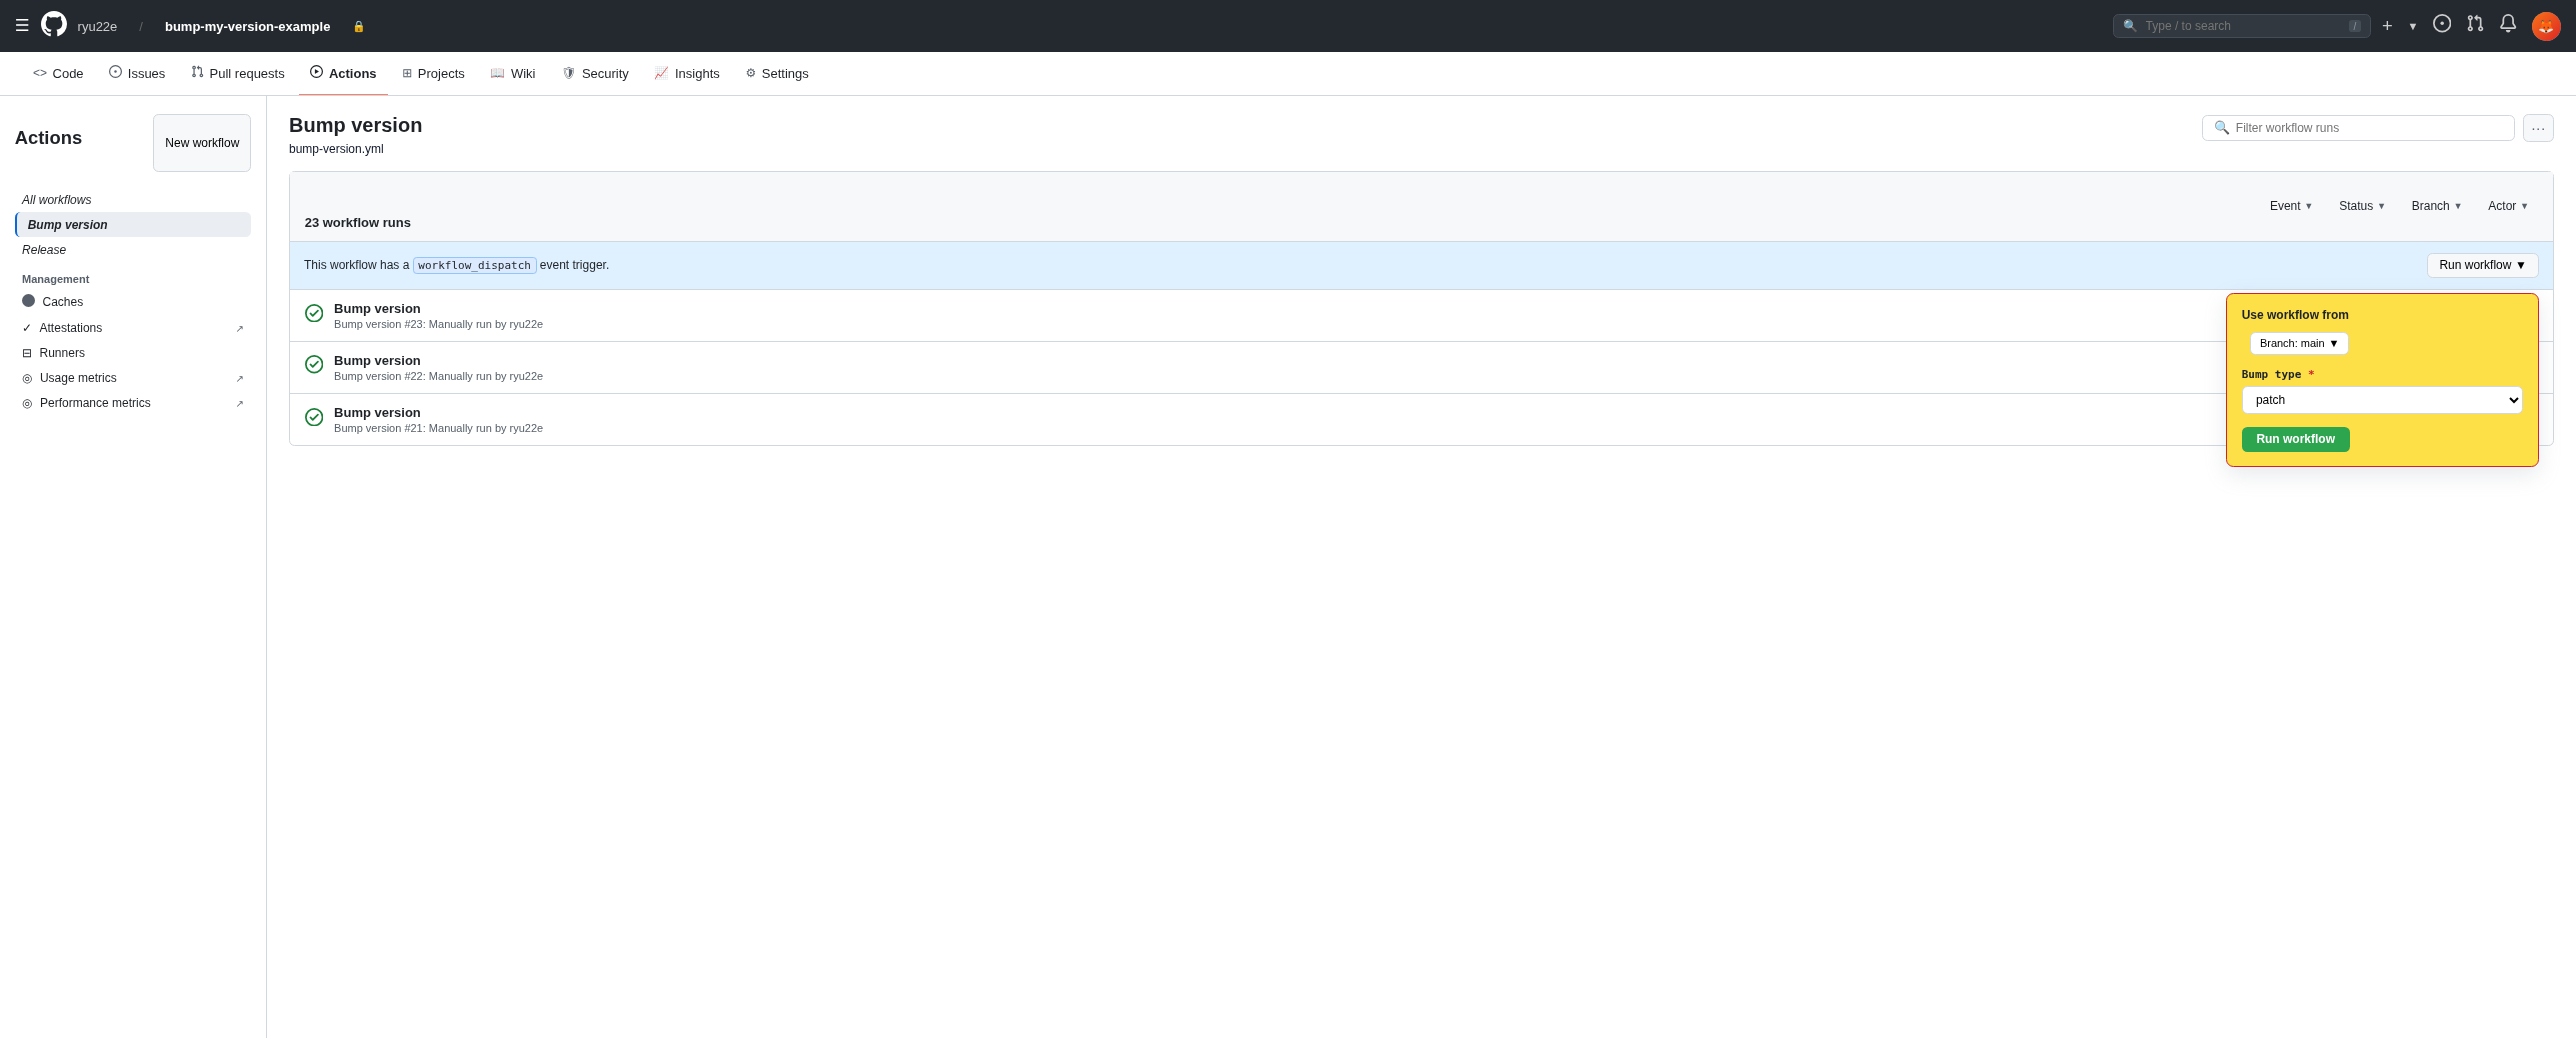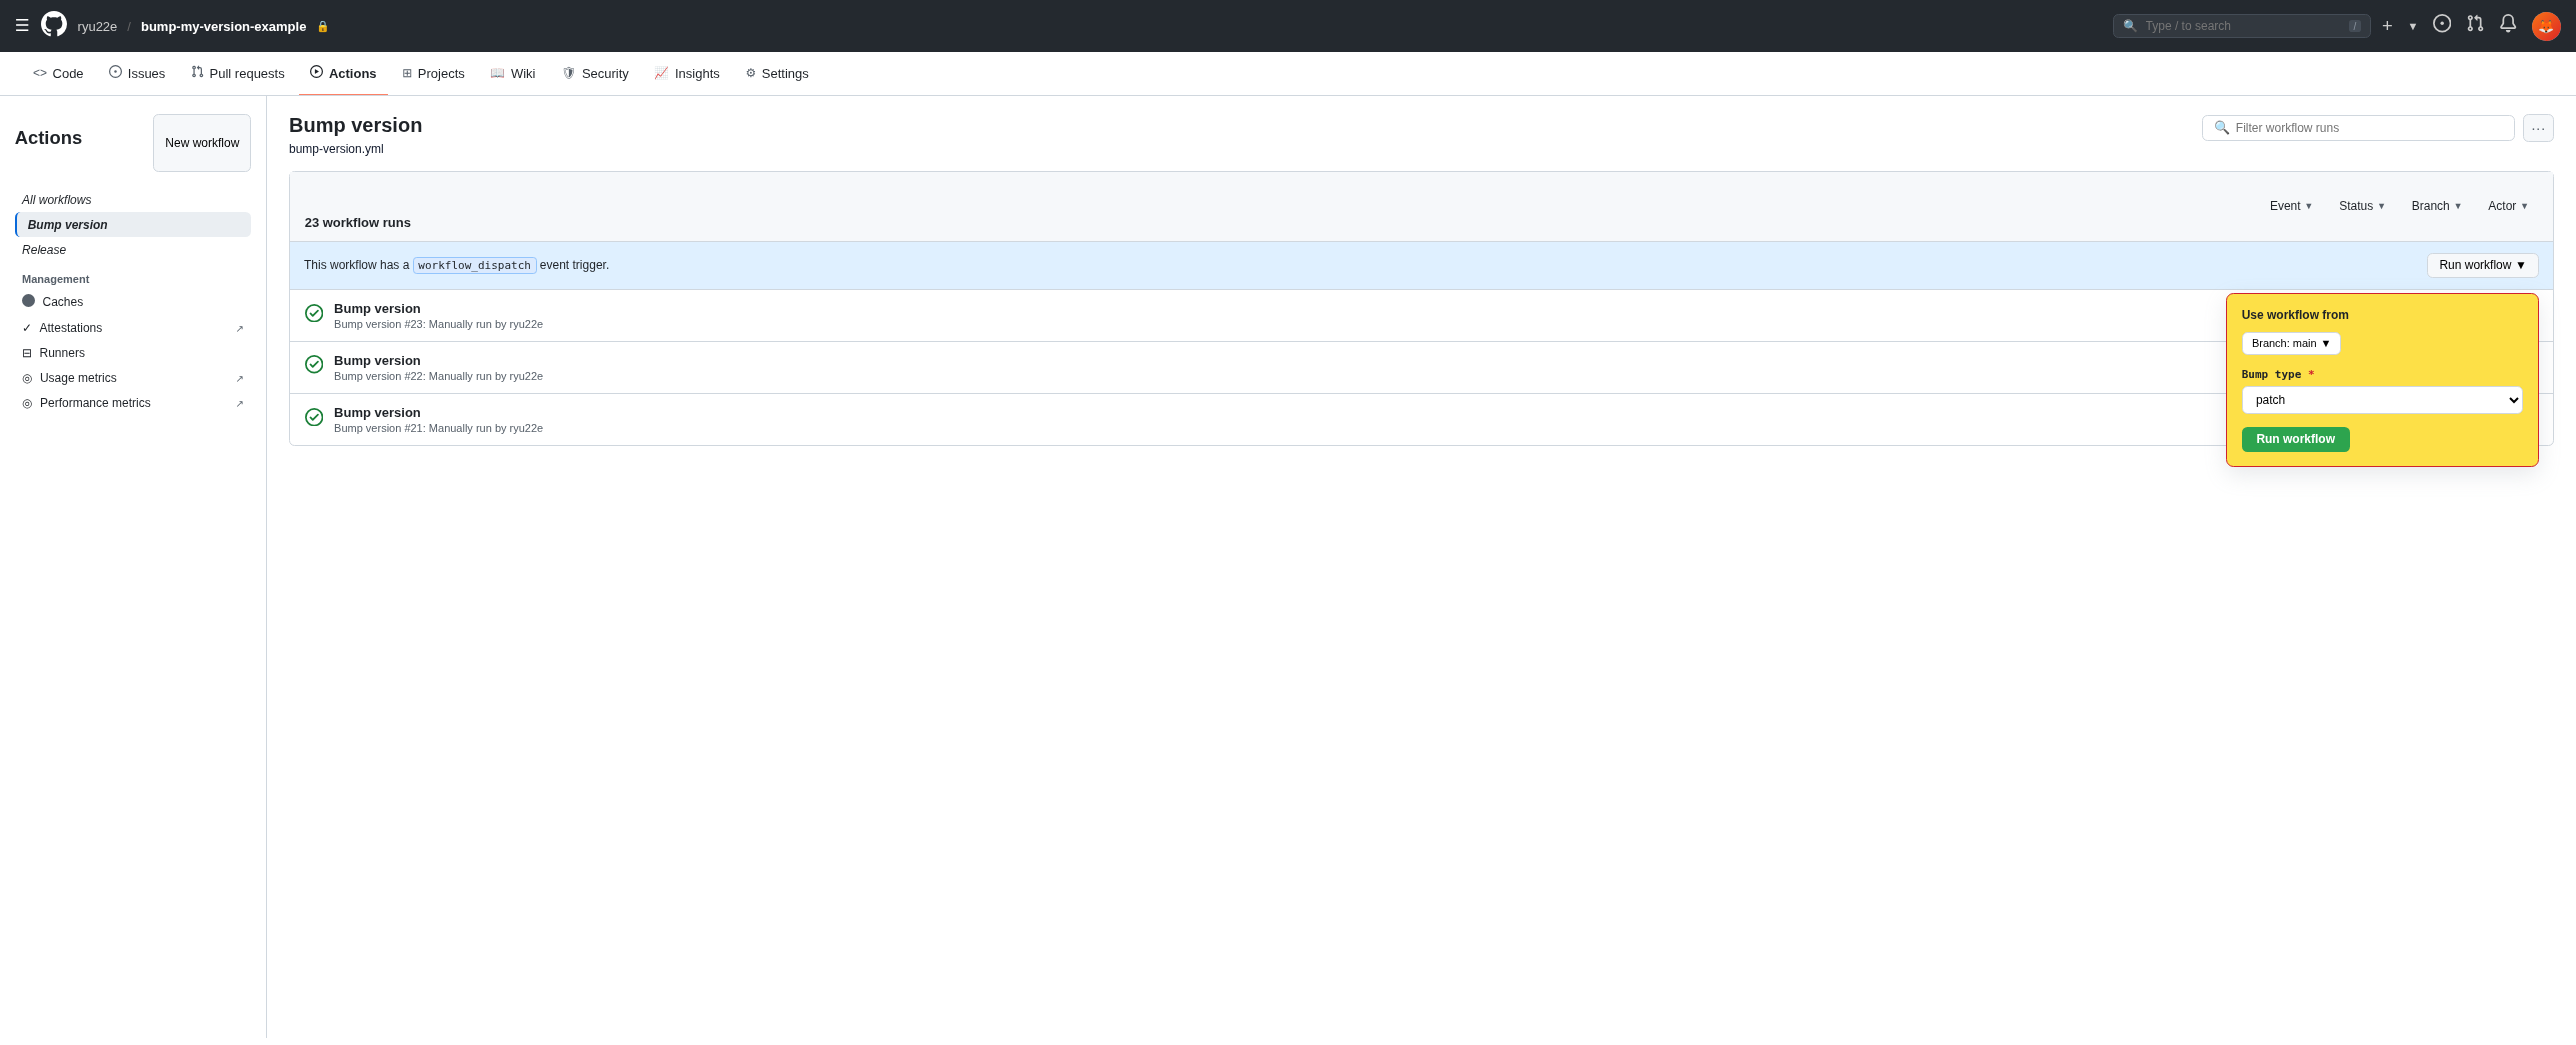--- a/index.html
+++ b/index.html
@@ -5,21 +5,21 @@
     * { box-sizing: border-box; margin: 0; padding: 0; }
     body { font-family: -apple-system, BlinkMacSystemFont, 'Segoe UI', Helvetica, Arial, sans-serif; font-size: 13px; color: #1f2328; background: #fff; }
 
     
     .top-nav {
       display: flex; align-items: center; padding: 0 14.7px; height: 52px;
       background: #24292f; gap: 11px;
     }
     .top-nav .hamburger { color: #fff; font-size: 16.6px; cursor: pointer; }
     .top-nav .logo { color: #fff; font-size: 20px; }
-    .top-nav .repo-path { color: #ccc; display: flex; align-items: center; gap: 10px; font-size: 13px; }
+    .top-nav .repo-path { color: #ccc; display: flex; align-items: center; gap: 22px; font-size: 13px; }
     .top-nav .repo-path .sep { color: #666; }
     .top-nav .repo-path .repo-name { color: #fff; font-weight: 600; }
     .top-nav .repo-path .lock { color: #8b949e; font-size: 11px; }
     .top-nav .spacer { flex: 1; }
     .top-nav .search-box {
       display: flex; align-items: center; background: #32383f; border: 0.9px solid #444c56;
       border-radius: 5.5px; padding: 3.7px 9.2px; gap: 7.4px; width: 258px;
     }
     .top-nav .search-box .search-icon { color: #8b949e; font-size: 12px; }
     .top-nav .search-box input {
@@ -116,21 +116,21 @@
     
     .popup-panel {
       position: absolute; top: 40px; right: 0; width: 313px;
       background: #fde047; border: 1.8px solid #cf222e; border-radius: 7.4px;
       padding: 14.7px; z-index: 100; box-shadow: 0 7.4px 22px rgba(140,149,159,0.2);
     }
     .popup-panel .popup-label { font-size: 12px; font-weight: 600; margin-bottom: 9.2px; }
     .popup-panel .branch-btn {
       display: flex; align-items: center; gap: 3.7px; border: 0.9px solid #d0d7de;
       border-radius: 5.5px; padding: 4.6px 9.2px; font-size: 11px; cursor: pointer;
-      background: #fff; margin-bottom: 13px;
+      background: #fff; margin-bottom: 13px; margin-left: 8px;
     }
     .popup-panel .field-label {
       font-size: 11px; font-weight: 600; margin-bottom: 5.5px; font-family: 'SFMono-Regular', Consolas, monospace;
     }
     .popup-panel .required { color: #cf222e; }
     .popup-panel select {
       width: 100%; border: 0.9px solid #d0d7de; border-radius: 5.5px; padding: 4.6px 9.2px;
       font-size: 12px; margin-bottom: 13px; background: #fff; cursor: pointer;
     }
     .popup-panel .run-btn {

